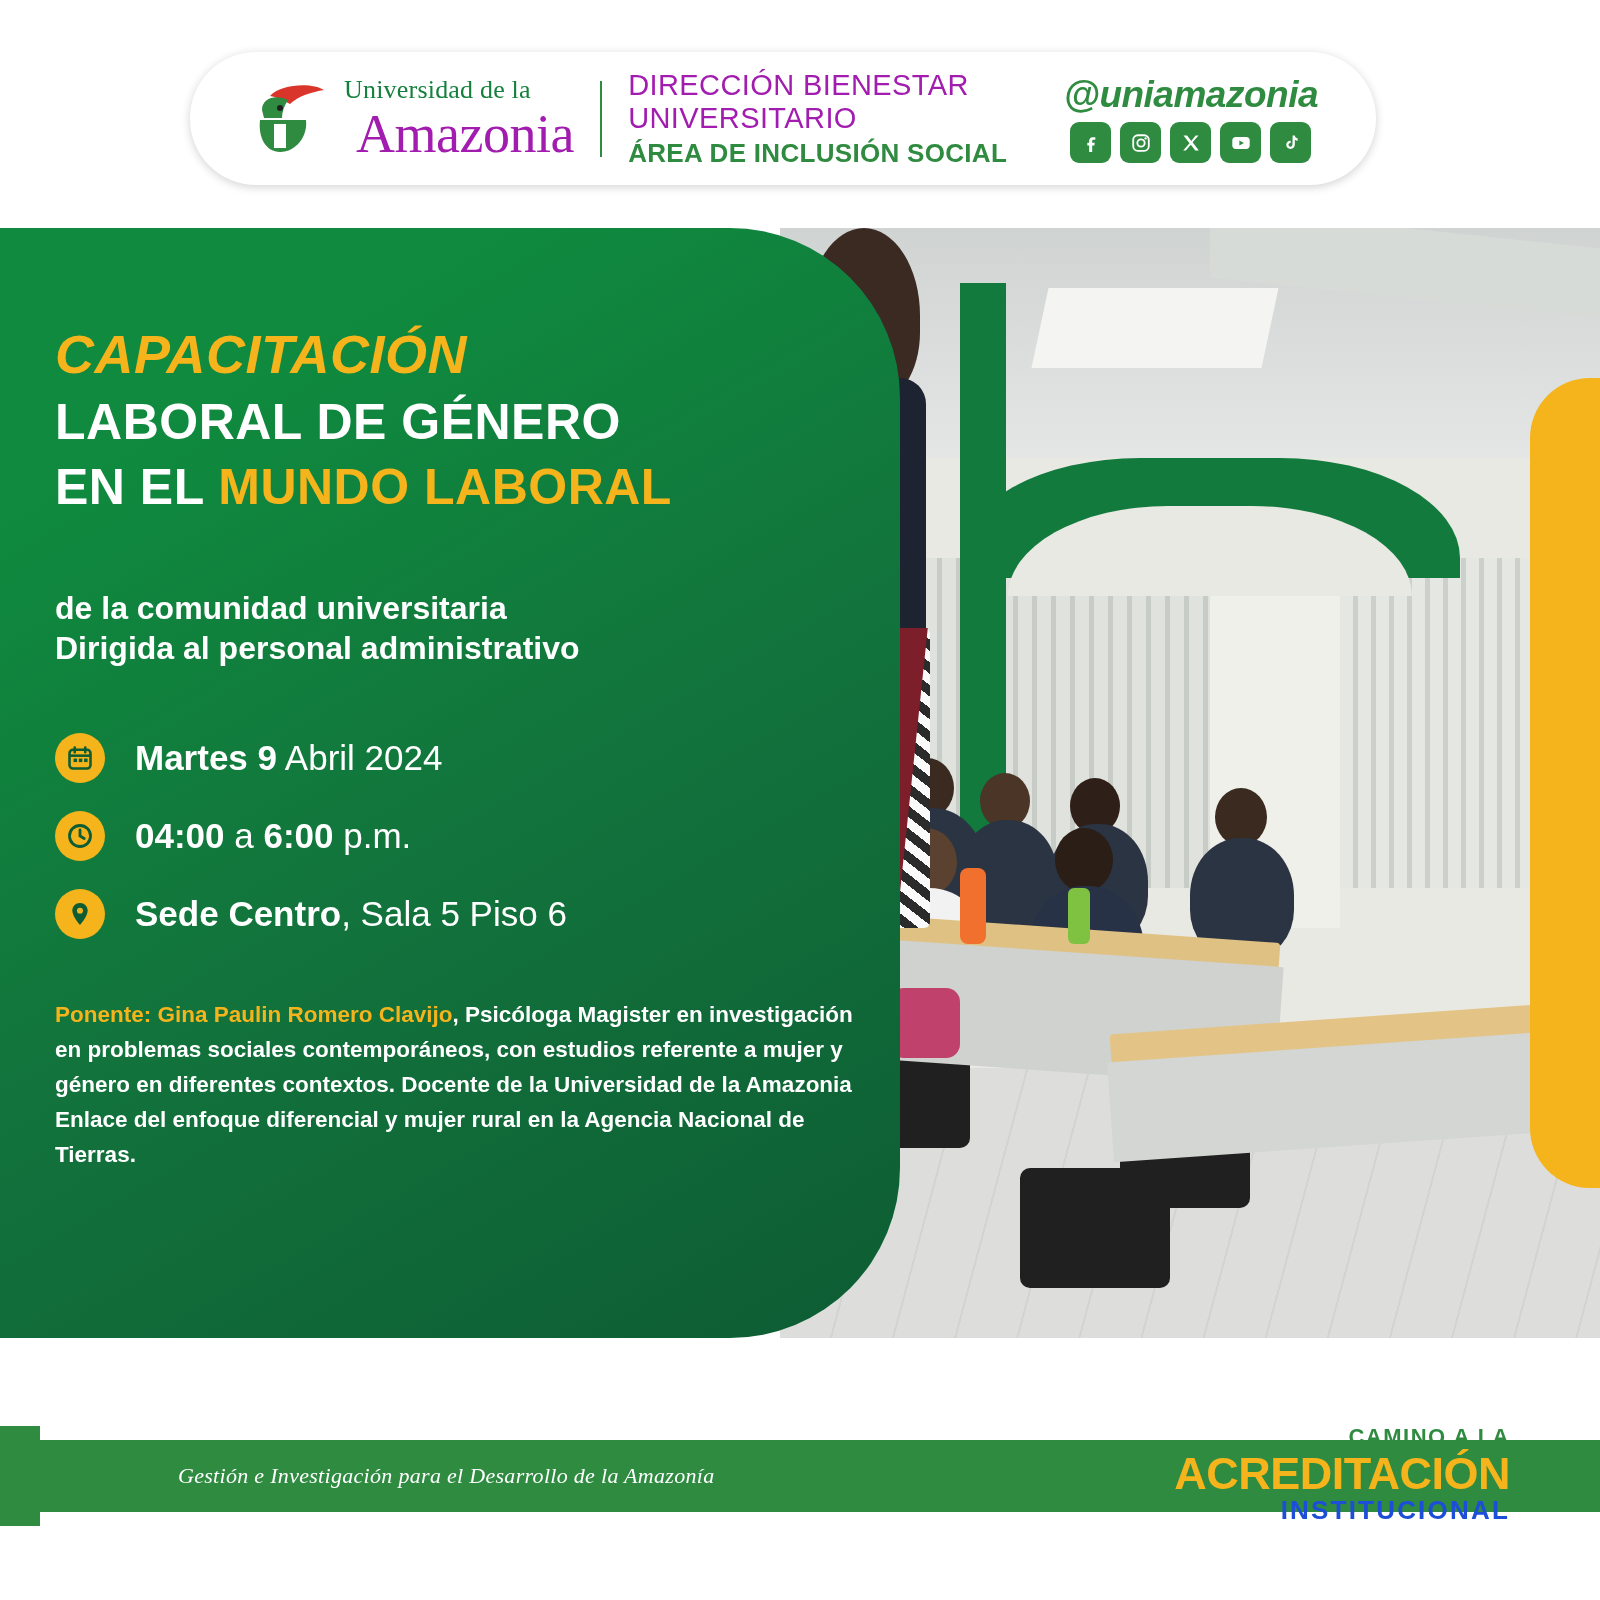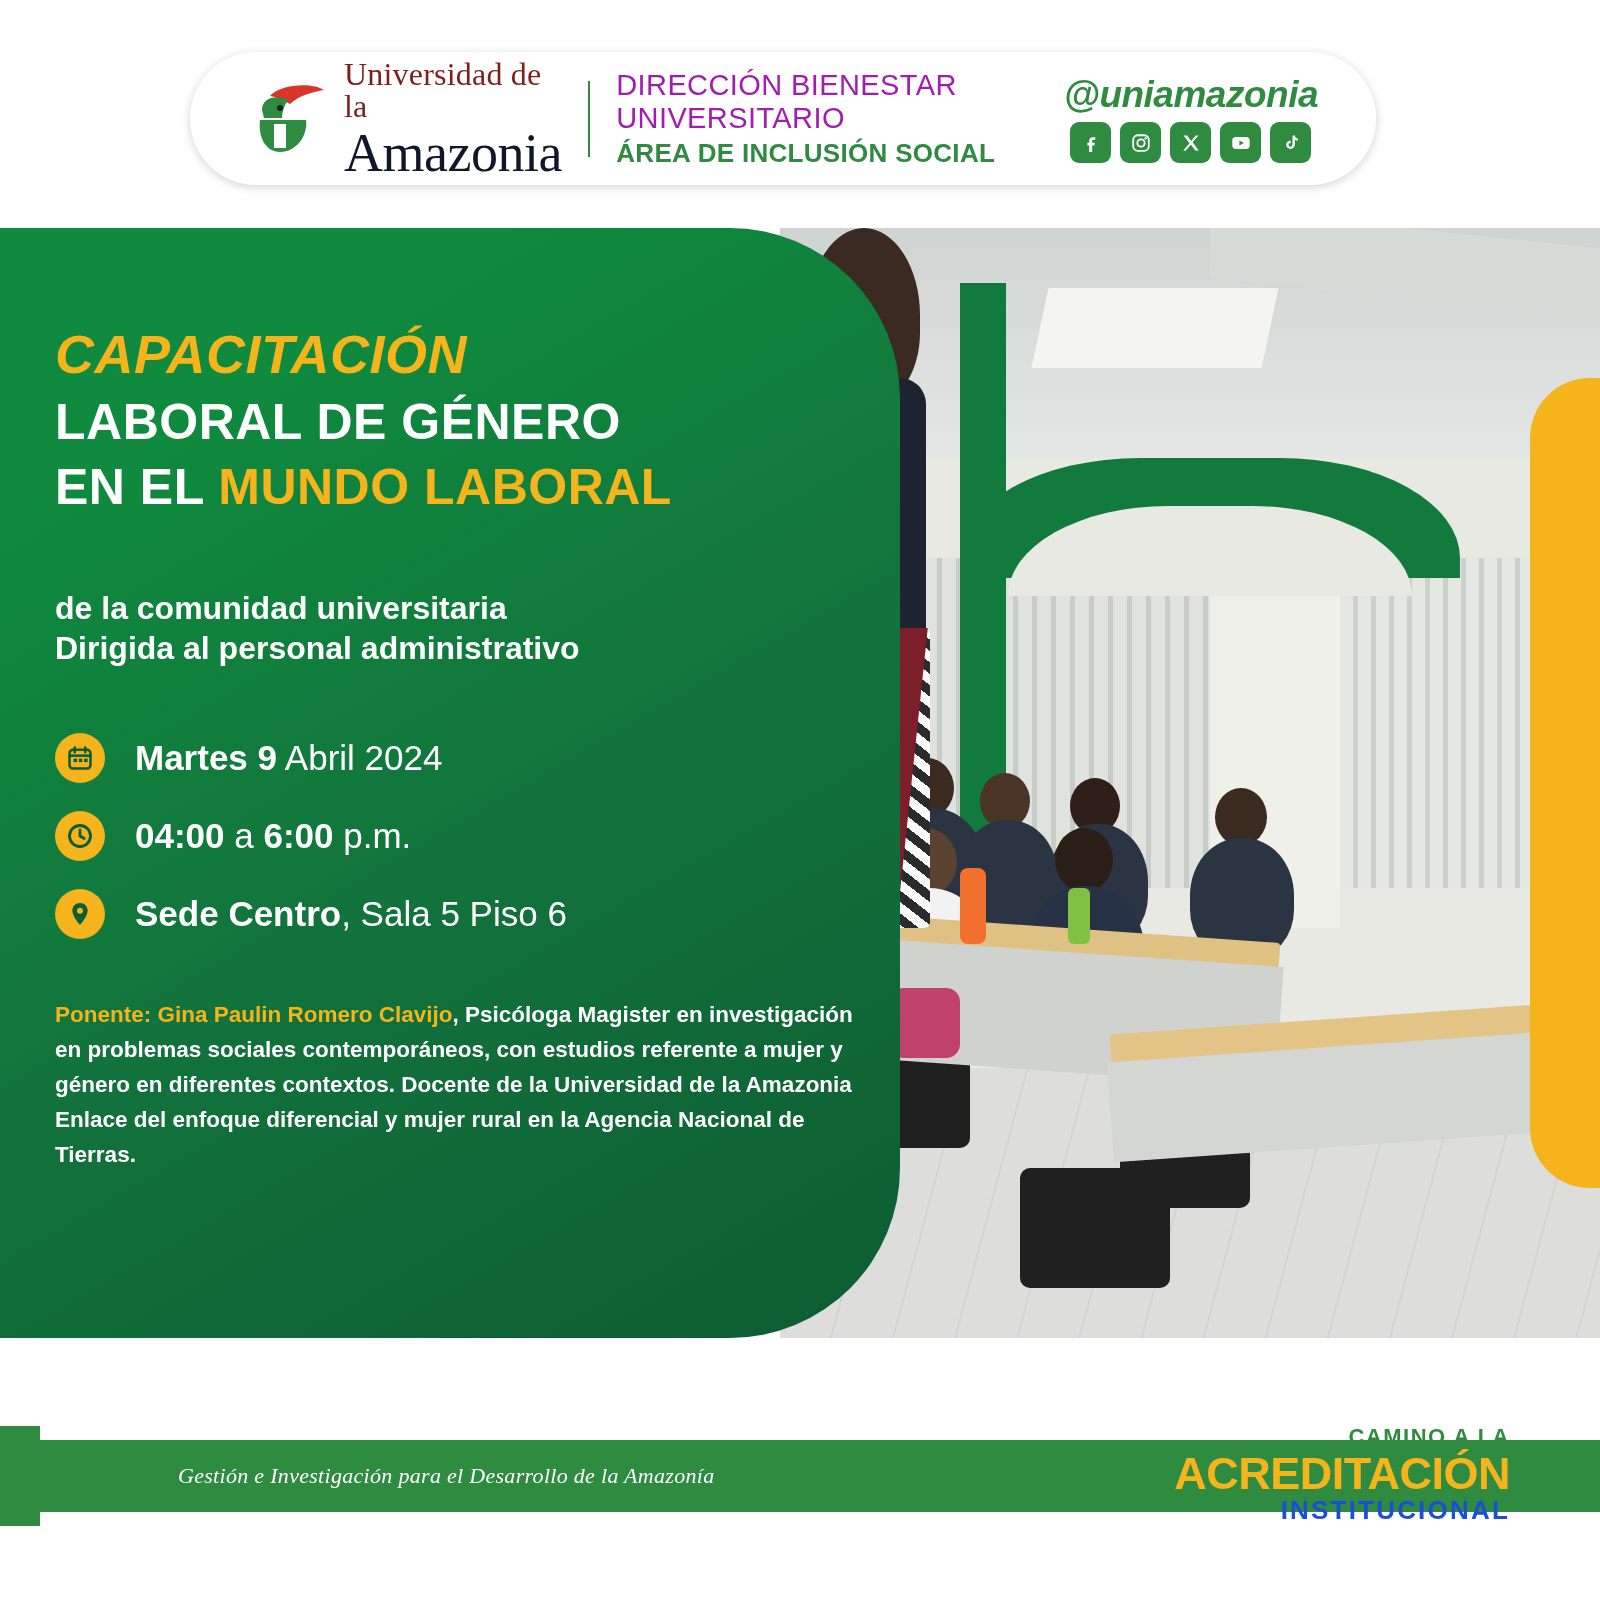--- a/index.html
+++ b/index.html
@@ -29,27 +29,28 @@
   .toucan{
     width:86px;height:78px;
     position:relative;margin-right:8px;
   }
   .logo-text{
     display:flex;flex-direction:column;
     line-height:1;
   }
   .logo-line1{
     font-family:"Liberation Serif", serif;
-    font-size:32px;color:#7f1d1d;letter-spacing:.2px;
+    font-size:26px;color:#15803d;letter-spacing:.2px;
     margin-bottom:4px;
   }
   .logo-line2{
     font-family:"Liberation Serif", serif;
-    font-size:54px;color:#0f172a;letter-spacing:-.5px;
+    font-size:54px;color:#a21caf;letter-spacing:-.5px;
     font-weight:400;
+    margin-left:12px;
   }
   .divider-v{
     width:3px;height:76px;background:#2e8b40;
     margin:0 26px 0 26px;
   }
   .dept{
     display:flex;flex-direction:column;justify-content:center;
   }
   .dept-l1{
     font-size:29px;color:#a21caf;letter-spacing:.4px;

